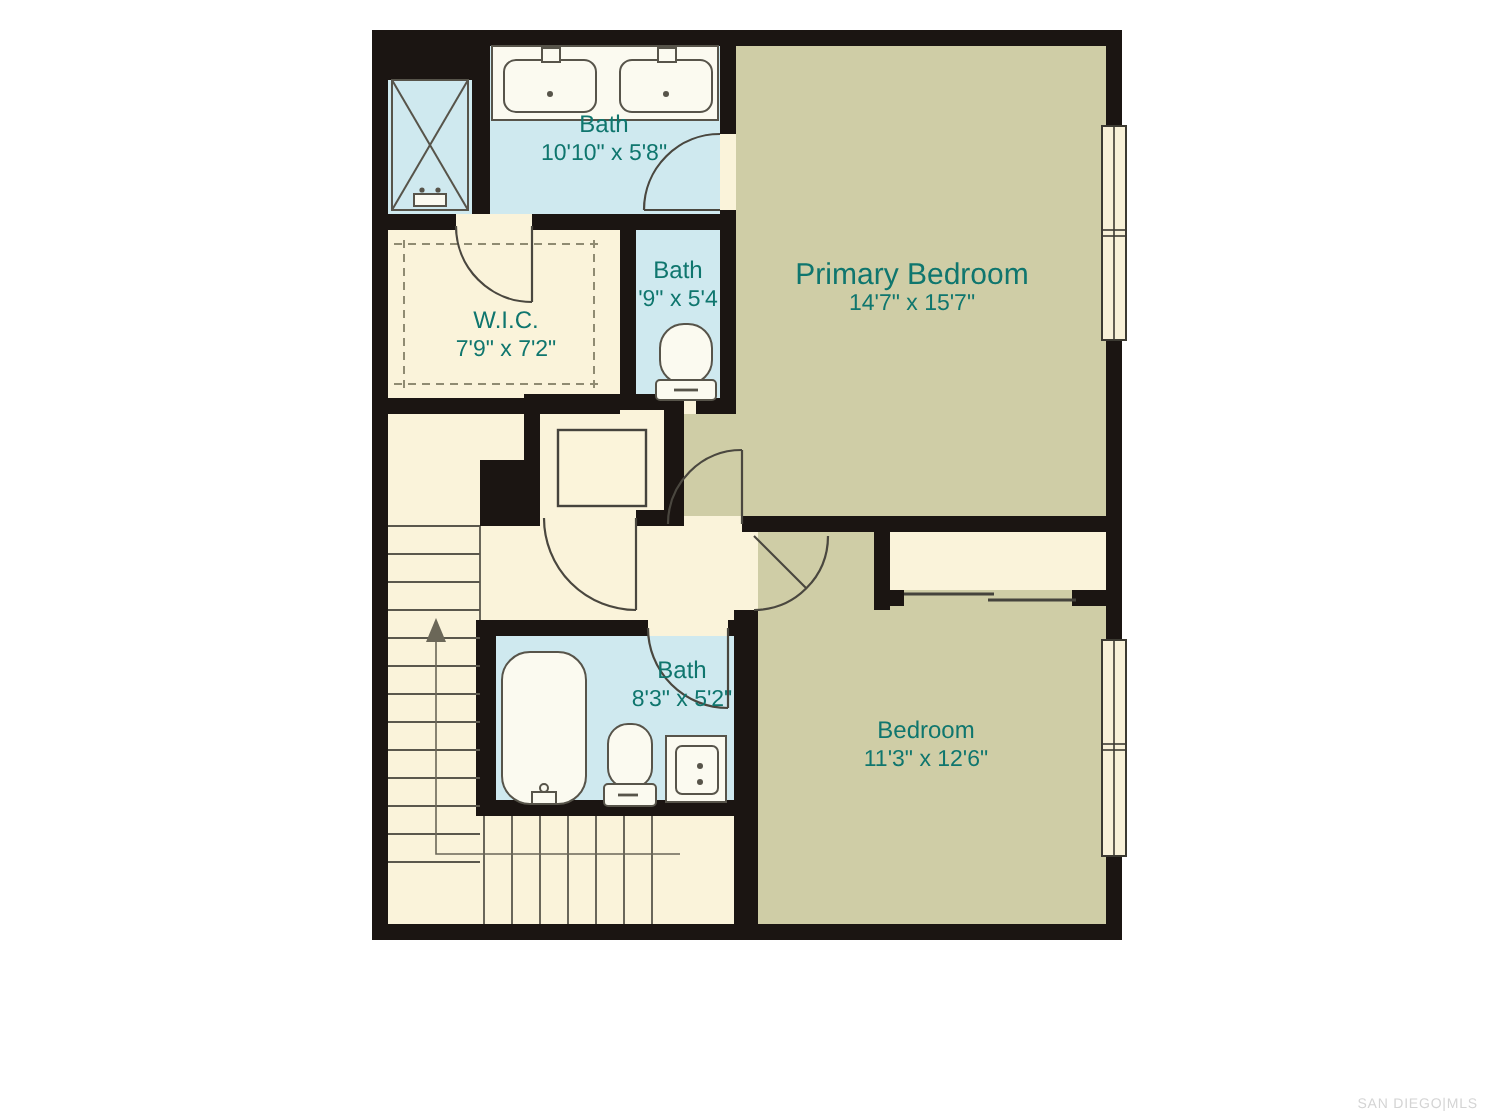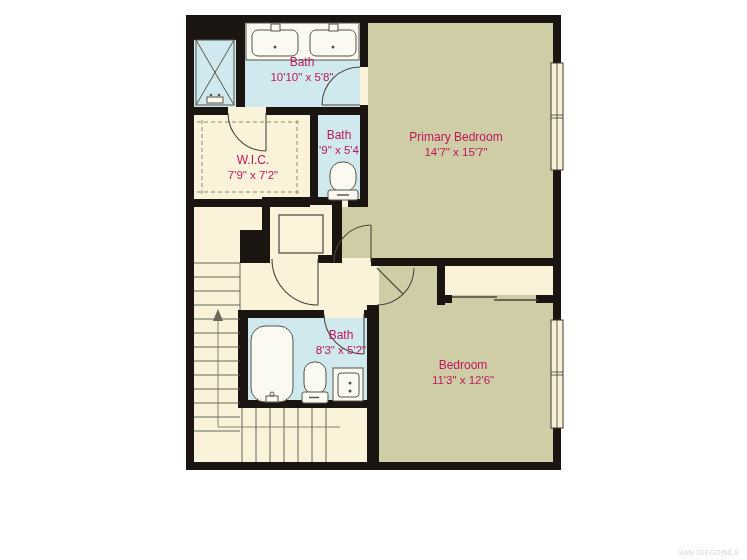--- a/index.html
+++ b/index.html
@@ -5,24 +5,24 @@
   html,body{margin:0;padding:0;background:#ffffff;}
   .plan{position:relative;width:747px;height:560px;background:#ffffff;overflow:hidden;
         font-family:"Liberation Sans", sans-serif;}
   .rect{position:absolute;}
   .cream{background:var(--floor,#faf3da);}
   .blue{background:var(--bath_floor,#cfe9ef);}
   .tan{background:var(--bedroom_floor,#cfcda6);}
   .w{position:absolute;background:var(--wall,#1b1512);}
   .overlay{position:absolute;left:0;top:0;pointer-events:none;}
   .room-label{position:absolute;transform:translateX(-50%);text-align:center;white-space:nowrap;
-              color:#be185d;}
+              color:#0f766e;}
   .room-label .name{display:block;font-size:12px;line-height:15px;font-weight:500;}
   .room-label .dims{display:block;font-size:11.5px;line-height:15px;}
-  .room-label.big .name{font-size:12px;}
+  .room-label.big .name{font-size:15px;}
   .watermark{position:absolute;right:8px;bottom:4px;font-size:7px;letter-spacing:.4px;
              color:#d4d4d4;}
 </style>
 </head>
 <body>
 
 <div class="plan">
 
   <div class="rect cream" style="left:194px;top:23px;width:359px;height:439px;"></div>
   <div class="rect blue" style="left:194px;top:38px;width:42px;height:69px;"></div>

